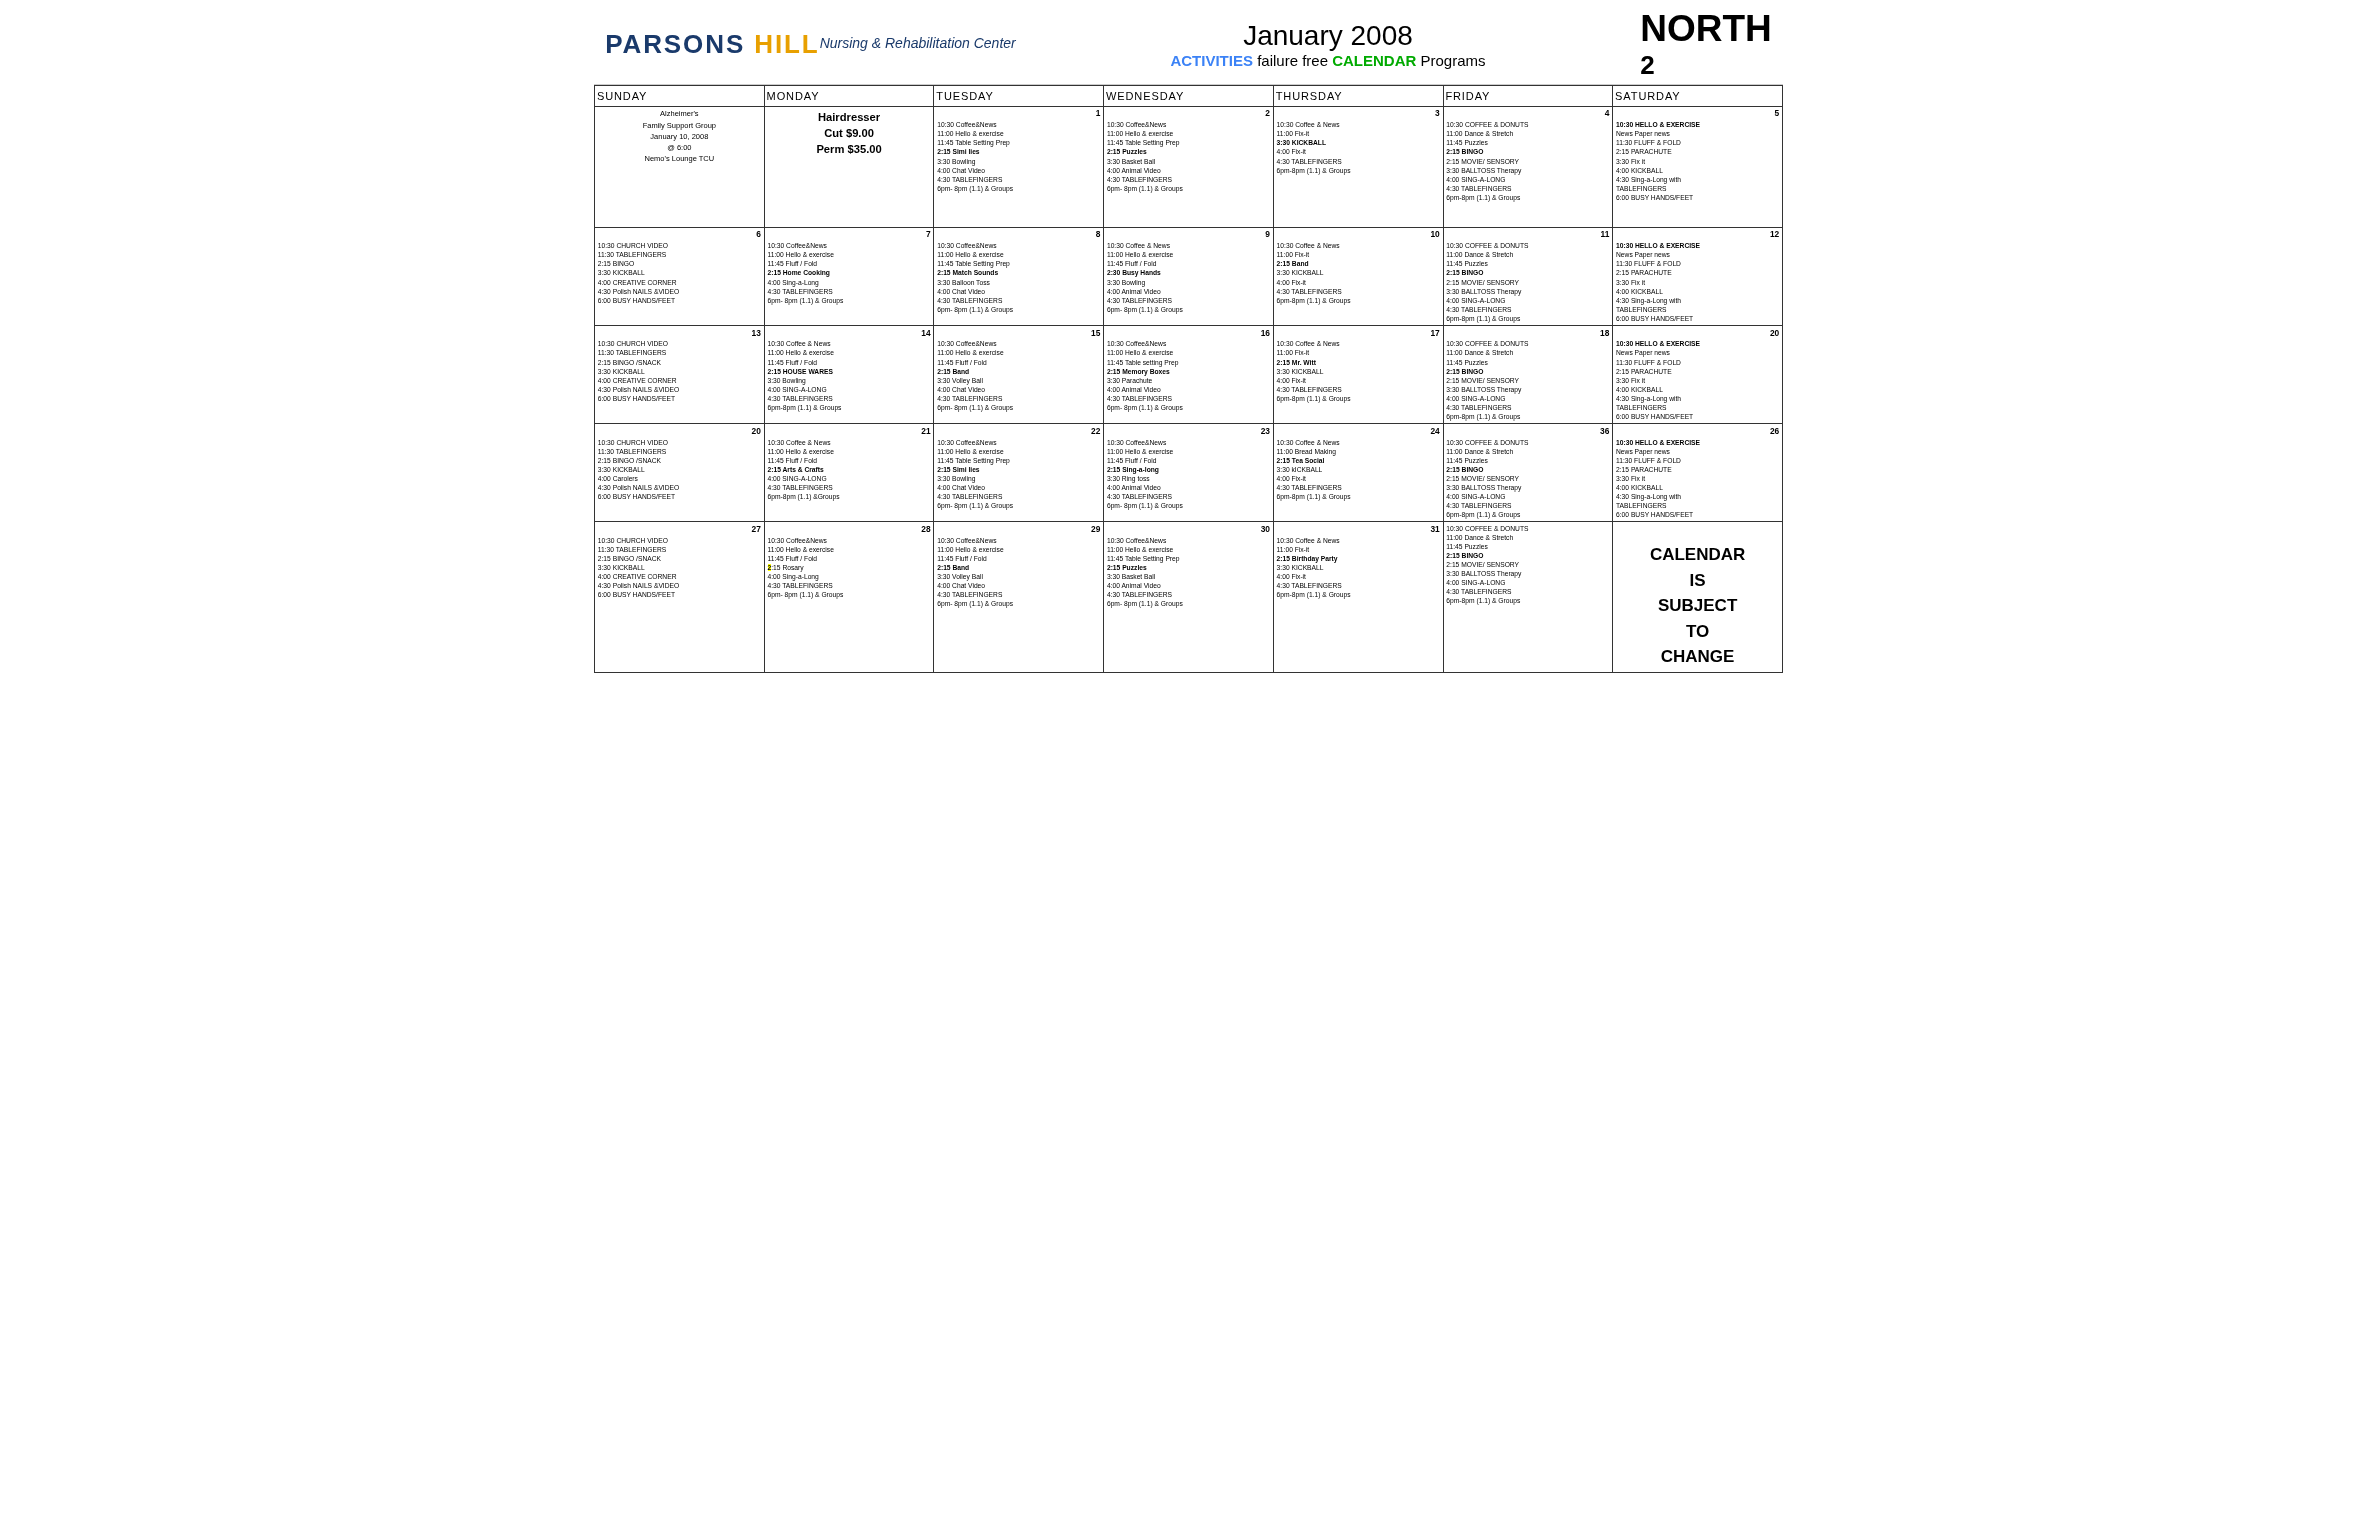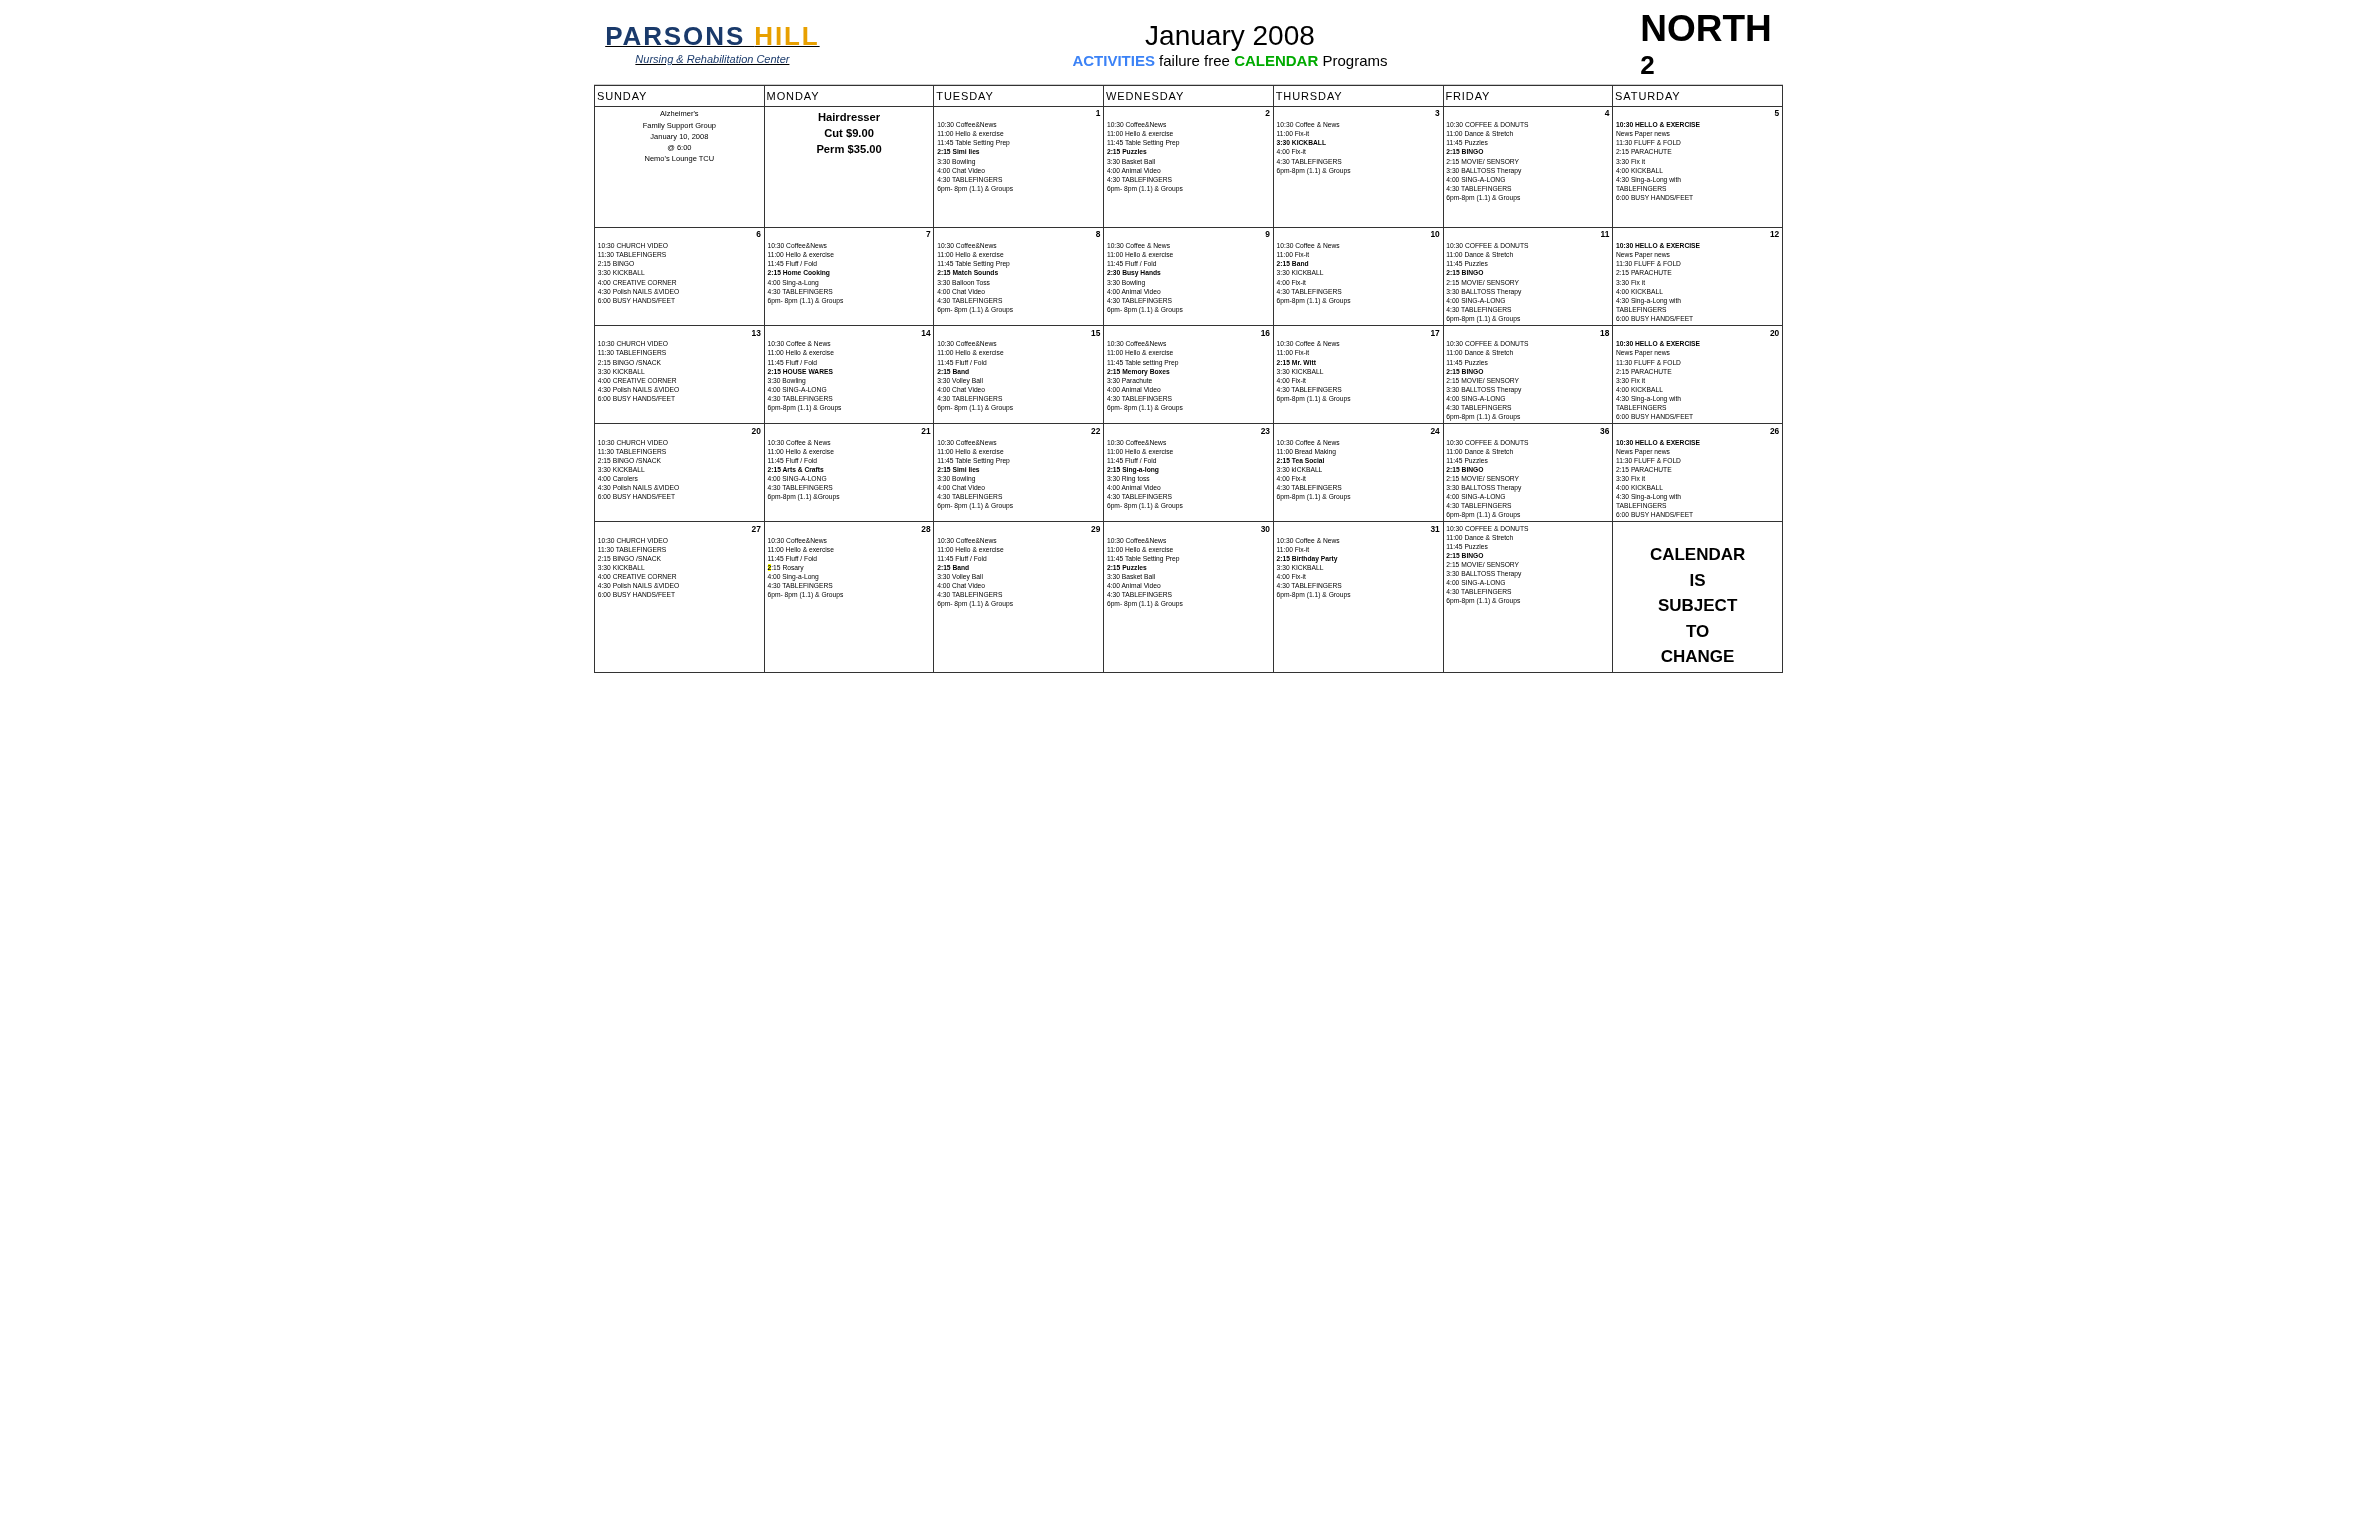--- a/index.html
+++ b/index.html
@@ -12,37 +12,36 @@
     }
     .header {
       display: flex;
       align-items: center;
       justify-content: space-between;
       padding: 7.5px 11.2px 3.7px 11.2px;
       border-bottom: 0.9px solid #ccc;
     }
     .logo-area {
       display: flex;
-      flex-direction: column;
-      align-items: center;
+      flex-direction: row;
+      align-items: flex-start;
       min-width: 186px;
-      text-decoration: underline;
     }
     .logo-parsons {
       font-size: 26px;
       font-weight: 900;
       color: #1a3a6b;
       letter-spacing: 1.9px;
       line-height: 1;
     }
     .logo-hill {
       color: #e8a000;
     }
     .logo-subtitle {
-      font-size: 11px;
+      font-size: 14px;
       color: #1a3a6b;
       font-style: italic;
       margin-top: 4px;
     }
     .header-center {
       text-align: center;
       flex: 1;
     }
     .month-title {
       font-size: 28px;

